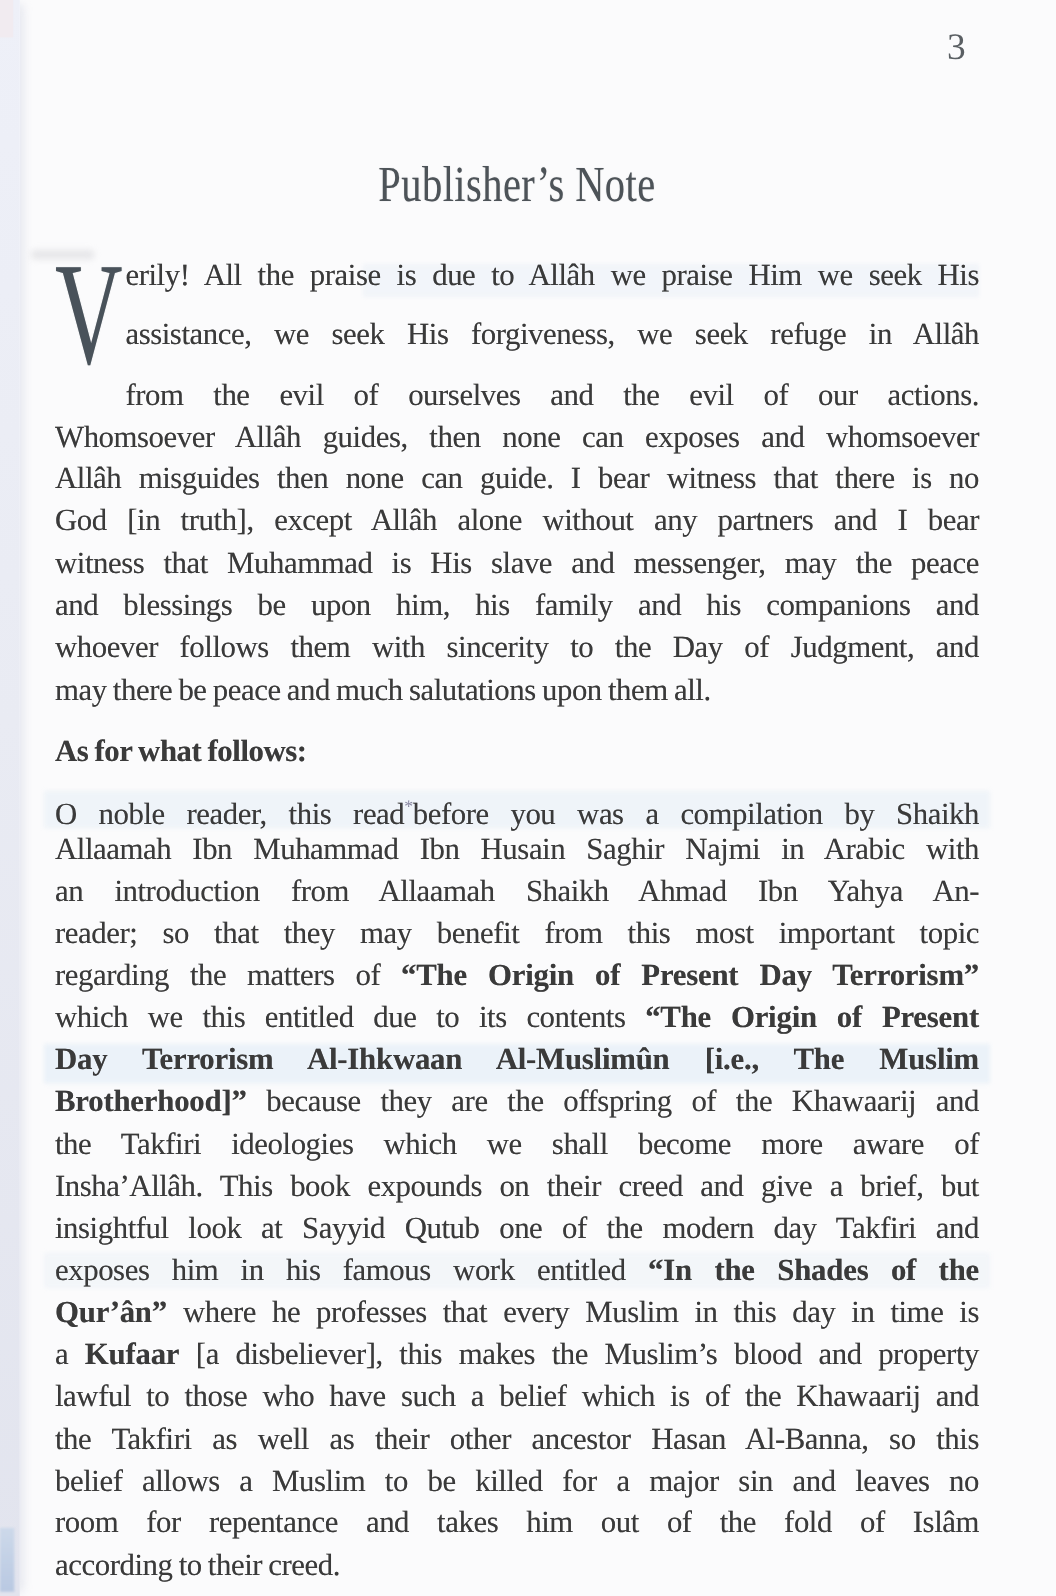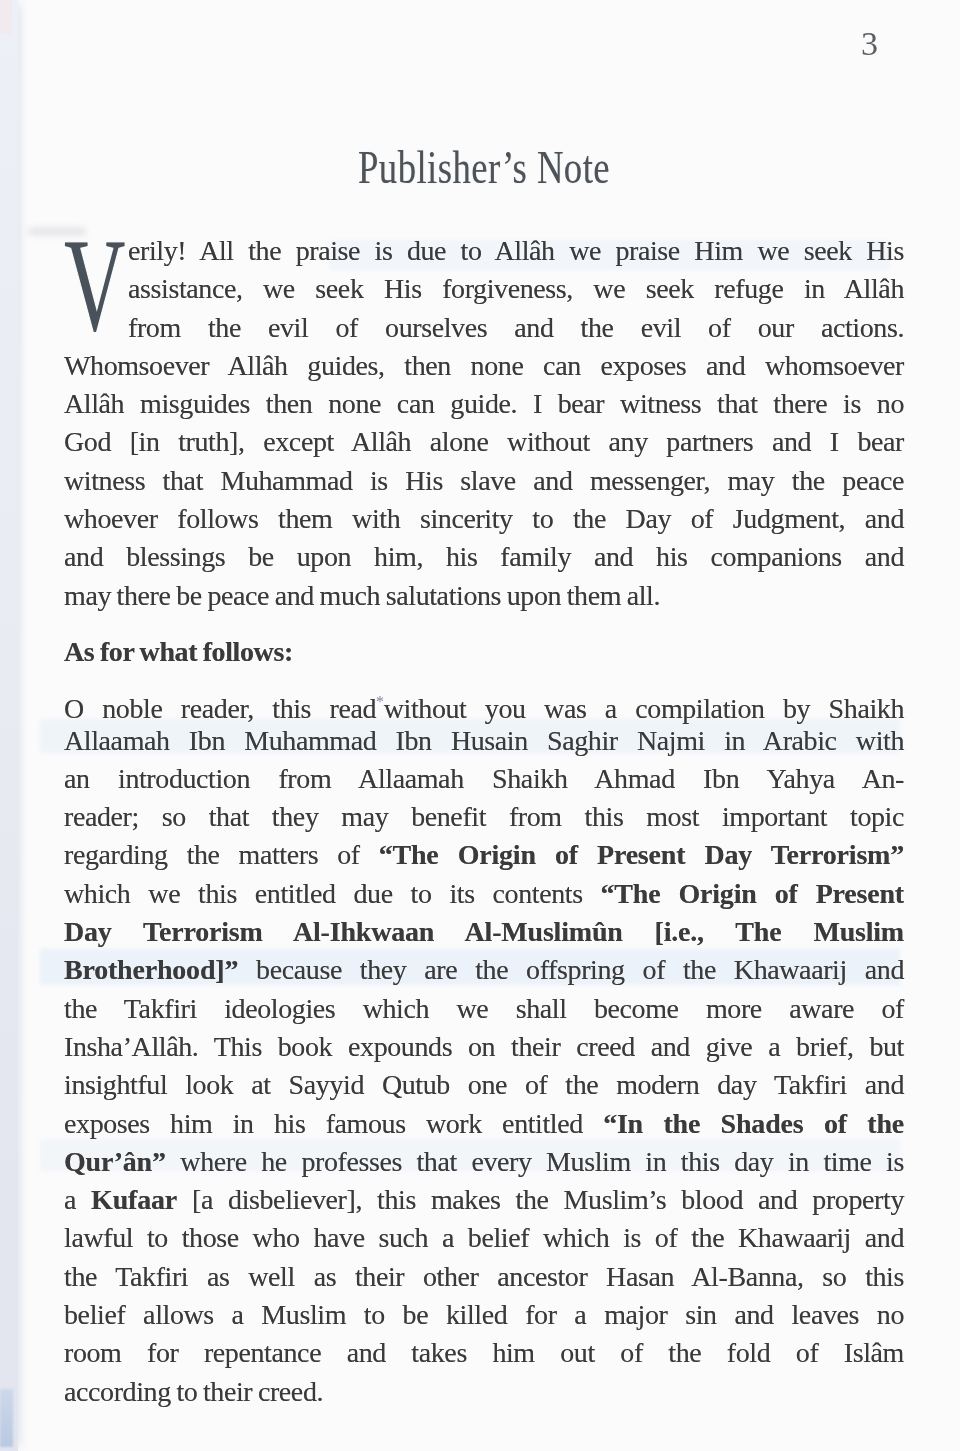--- a/index.html
+++ b/index.html
@@ -43,21 +43,21 @@
   .band2 { top: 719px;  height: 34px; }
   .band3 { top: 949px;  height: 36px; background: rgba(206,226,243,0.35); }
   .band4 { top: 1139px; height: 32px; background: rgba(214,229,243,0.22); }
 
   .page-number {
     position: absolute; top: 26px; right: 82px;
     font-size: 34px; line-height: 36px;
     color: var(--page-number, #5a5f63);
   }
   .column {
-    position: absolute; left: 64px; top: 143px; width: 840px;
+    position: absolute; left: 50px; top: 143px; width: 840px;
   }
   .title {
     margin: 0; font-weight: normal;
     font-size: 46px; line-height: 50px;
     text-align: center;
     letter-spacing: 0.5px;
     color: var(--title, #4d5358);
     transform: scaleX(0.80);
     transform-origin: 50% 50%;
     text-shadow: 0 0 1px rgba(77,83,88,0.35);
@@ -71,21 +71,21 @@
     line-height: 38.3px;
     height: 38.3px;
     letter-spacing: -0.4px;
     word-spacing: -1px;
     text-align: justify;
     text-align-last: justify;
     text-justify: inter-word;
     white-space: normal;
     text-shadow: 0 0 0.6px rgba(58,58,58,0.55);
   }
-  .line.ind  { margin-left: 64px; }
+  .line.ind  { margin-left: 64px; margin-top: 16px; }
   .line.last { text-align-last: left; }
   .b { font-weight: bold; letter-spacing: -0.2px; }
   .mark {
     font-size: 16px;
     vertical-align: 11px;
     color: #8886a0;
     text-shadow: none;
   }
   .dropcap {
     position: absolute; left: 0; top: 3px;
@@ -116,29 +116,29 @@
     <div data-name="body-text">
         <div class="para" data-name="paragraph-opening">
           <span class="dropcap" data-name="drop-cap">V</span>
           <div class="line ind" data-name="text-line"><span data-name="text-segment">erily! All the praise is due to Allâh we praise Him we seek His</span></div>
           <div class="line ind" data-name="text-line"><span data-name="text-segment">assistance, we seek His forgiveness, we seek refuge in Allâh</span></div>
           <div class="line ind" data-name="text-line"><span data-name="text-segment">from the evil of ourselves and the evil of our actions.</span></div>
           <div class="line" data-name="text-line"><span data-name="text-segment">Whomsoever Allâh guides, then none can exposes and whomsoever</span></div>
           <div class="line" data-name="text-line"><span data-name="text-segment">Allâh misguides then none can guide. I bear witness that there is no</span></div>
           <div class="line" data-name="text-line"><span data-name="text-segment">God [in truth], except Allâh alone without any partners and I bear</span></div>
           <div class="line" data-name="text-line"><span data-name="text-segment">witness that Muhammad is His slave and messenger, may the peace</span></div>
+          <div class="line" data-name="text-line"><span data-name="text-segment">and blessings be upon him, his family and his companions and</span></div>
           <div class="line" data-name="text-line"><span data-name="text-segment">whoever follows them with sincerity to the Day of Judgment, and</span></div>
-          <div class="line" data-name="text-line"><span data-name="text-segment">and blessings be upon him, his family and his companions and</span></div>
           <div class="line last" data-name="text-line"><span data-name="text-segment">may there be peace and much salutations upon them all.</span></div>
         </div>
         <div class="para" data-name="paragraph-transition">
           <div class="line last" data-name="text-line"><span data-name="text-segment">As for what follows:</span></div>
         </div>
         <div class="para" data-name="paragraph-body">
-          <div class="line" data-name="text-line"><span data-name="text-segment">O noble reader, this read</span><span class="mark" data-name="inserted-caret-mark">*</span><span data-name="text-segment">without you was a compilation by Shaikh</span></div>
+          <div class="line" data-name="text-line"><span data-name="text-segment">O noble reader, this read</span><span class="mark" data-name="inserted-caret-mark">*</span><span data-name="text-segment">before you was a compilation by Shaikh</span></div>
           <div class="line" data-name="text-line"><span data-name="text-segment">Allaamah Ibn Muhammad Ibn Husain Saghir Najmi in Arabic with</span></div>
           <div class="line" data-name="text-line"><span data-name="text-segment">an introduction from Allaamah Shaikh Ahmad Ibn Yahya An-</span></div>
           <div class="line" data-name="text-line"><span data-name="text-segment">reader; so that they may benefit from this most important topic</span></div>
           <div class="line" data-name="text-line"><span data-name="text-segment">regarding the matters of </span><span class="b" data-name="text-segment">“The Origin of Present Day Terrorism”</span></div>
           <div class="line" data-name="text-line"><span data-name="text-segment">which we this entitled due to its contents </span><span class="b" data-name="text-segment">“The Origin of Present</span></div>
           <div class="line" data-name="text-line"><span class="b" data-name="text-segment">Day Terrorism Al-Ihkwaan Al-Muslimûn [i.e., The Muslim</span></div>
           <div class="line" data-name="text-line"><span class="b" data-name="text-segment">Brotherhood]”</span><span data-name="text-segment"> because they are the offspring of the Khawaarij and</span></div>
           <div class="line" data-name="text-line"><span data-name="text-segment">the Takfiri ideologies which we shall become more aware of</span></div>
           <div class="line" data-name="text-line"><span data-name="text-segment">Insha’Allâh. This book expounds on their creed and give a brief, but</span></div>
           <div class="line" data-name="text-line"><span data-name="text-segment">insightful look at Sayyid Qutub one of the modern day Takfiri and</span></div>

